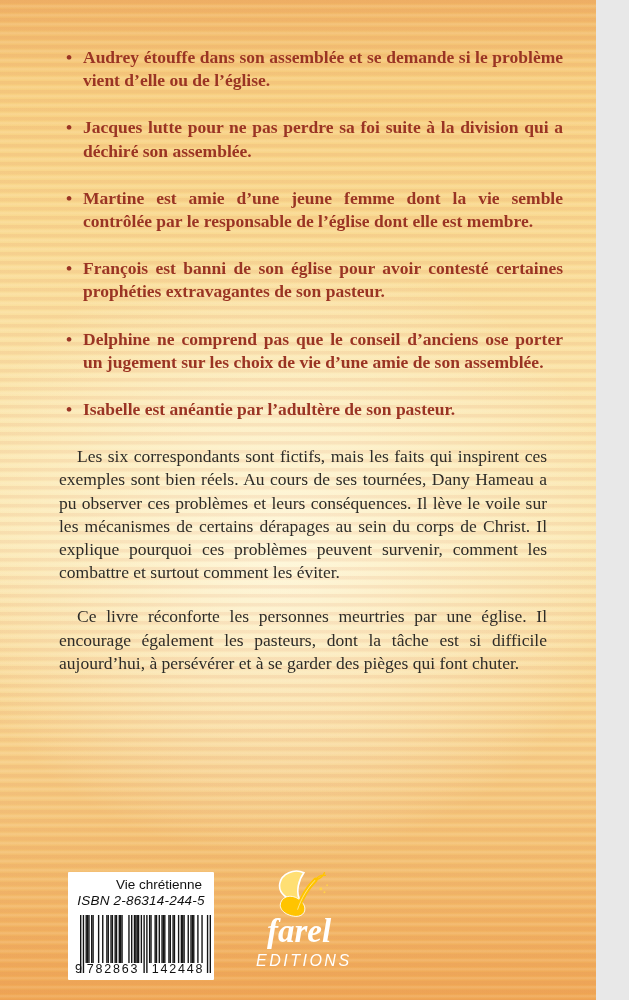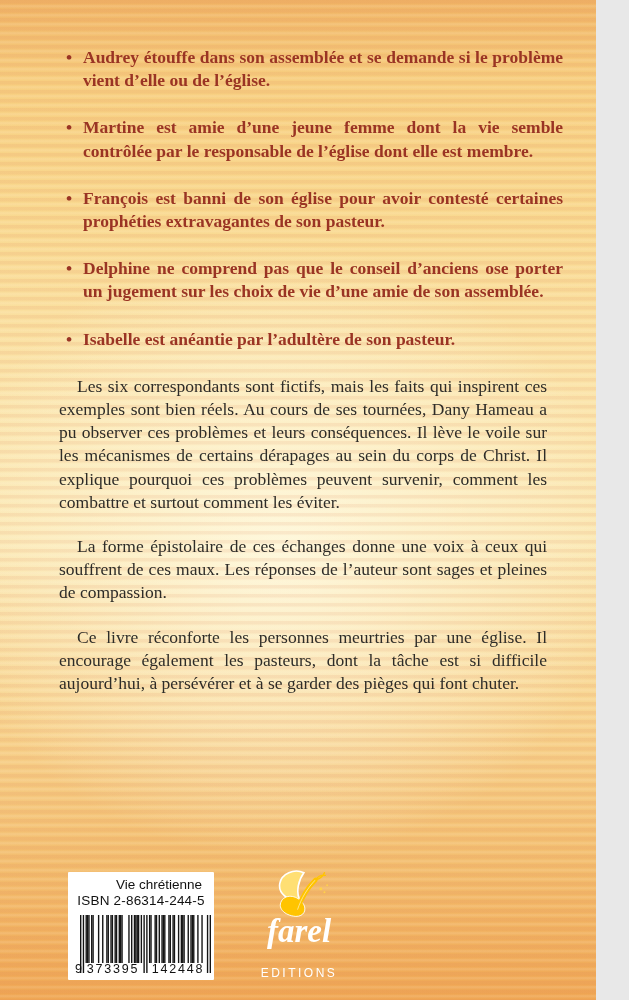--- a/index.html
+++ b/index.html
@@ -33,56 +33,56 @@
   }
   
   .barcode-box{
     position:absolute;left:68px;top:872px;width:146px;height:108px;
     background:#FFFFFF;border-radius:1px;
     font-family:"Liberation Sans",sans-serif;color:#111;
   }
   .bc-cat{position:absolute;top:5px;left:18px;width:100%;text-align:center;
     font-size:13.5px;line-height:15px;}
   .bc-isbn{position:absolute;top:21px;left:0;width:100%;text-align:center;
-    font-size:13.5px;line-height:15px;letter-spacing:0.2px;}
+    font-size:13.5px;line-height:15px;letter-spacing:0.2px;font-style:italic;}
   .bc-bars-wrap{position:absolute;left:3px;top:43px;width:140px;height:62px;}
   .bc-bars-wrap svg{position:absolute;left:0;top:0;}
   .bc-digit{position:absolute;top:47px;font-size:12.5px;letter-spacing:1.8px;
     color:#111;background:transparent;transform:translateX(-50%);white-space:nowrap;}
   .bc-d-first{left:4px;transform:none;letter-spacing:0;}
   .bc-d-left{left:42px;}
   .bc-d-right{left:107px;}
   
   .publisher{position:absolute;left:256px;top:870px;width:86px;text-align:center;}
   .butterfly{display:block;margin:0 auto -4px 18px;}
   .farel-name{
     font-family:Liberation Serif, serif;font-style:italic;font-weight:bold;
     font-size:33px;line-height:30px;color:#FFFFFF;letter-spacing:0px;
   }
   .editions{
-    font-family:"Liberation Sans",sans-serif;
-    font-size:12px;line-height:14px;color:#FFFFFF;letter-spacing:2.5px;
-    margin-top:20px;
+    font-family:"Liberation Sans",sans-serif;font-style:italic;
+    font-size:16px;line-height:14px;color:#FFFFFF;letter-spacing:2.5px;
+    margin-top:8px;
   }
 </style>
 </head>
 <body>
 
 <div class="page">
 
   <div class="content">
     <ul class="bullets">
       <li>Audrey étouffe dans son assemblée et se demande si le problème vient d’elle ou de l’église.</li>
+      <li>Jacques lutte pour ne pas perdre sa foi suite à la division qui a déchiré son assemblée.</li>
       <li>Martine est amie d’une jeune femme dont la vie semble contrôlée par le responsable de l’église dont elle est membre.</li>
       <li>François est banni de son église pour avoir contesté certaines prophéties extravagantes de son pasteur.</li>
       <li>Delphine ne comprend pas que le conseil d’anciens ose porter un jugement sur les choix de vie d’une amie de son assemblée.</li>
       <li>Isabelle est anéantie par l’adultère de son pasteur.</li>
     </ul>
     <p class="body-par">Les six correspondants sont fictifs, mais les faits qui inspirent ces exemples sont bien réels. Au cours de ses tournées, Dany Hameau a pu observer ces problèmes et leurs conséquences. Il lève le voile sur les mécanismes de certains dérapages au sein du corps de Christ. Il explique pourquoi ces problèmes peuvent survenir, comment les combattre et surtout comment les éviter.</p>
-    <p class="body-par">La forme épistolaire de ces échanges donne une voix à ceux qui souffrent de ces maux. Les réponses de l’auteur sont sages et pleines de compassion.</p>
     <p class="body-par">Ce livre réconforte les personnes meurtries par une église. Il encourage également les pasteurs, dont la tâche est si difficile aujourd’hui, à persévérer et à se garder des pièges qui font chuter.</p>
   </div>
 
   <div class="barcode-box">
     <div class="bc-cat">Vie chrétienne</div>
     <div class="bc-isbn">ISBN 2-86314-244-5</div>
     <div class="bc-bars-wrap">
       <svg width="140" height="62" viewBox="0 0 140 62">
           <rect x="9.00" y="0" width="1.38" height="58" fill="#141414"></rect>
           <rect x="11.76" y="0" width="1.38" height="58" fill="#141414"></rect>
@@ -130,21 +130,21 @@
           <rect x="116.56" y="0" width="1.38" height="48" fill="#141414"></rect>
           <rect x="119.32" y="0" width="1.38" height="48" fill="#141414"></rect>
           <rect x="120.70" y="0" width="1.38" height="48" fill="#141414"></rect>
           <rect x="122.08" y="0" width="1.38" height="48" fill="#141414"></rect>
           <rect x="126.22" y="0" width="1.38" height="48" fill="#141414"></rect>
           <rect x="130.35" y="0" width="1.38" height="48" fill="#141414"></rect>
           <rect x="135.87" y="0" width="1.38" height="58" fill="#141414"></rect>
           <rect x="138.63" y="0" width="1.38" height="58" fill="#141414"></rect>
         </svg>
       <span class="bc-digit bc-d-first">9</span>
-      <span class="bc-digit bc-d-left">373395</span>
+      <span class="bc-digit bc-d-left">782863</span>
       <span class="bc-digit bc-d-right">142448</span>
     </div>
   </div>
 
   <div class="publisher">
     <svg class="butterfly" width="58" height="50" viewBox="0 0 64 56">
 
       <path d="M33,3 C22,-2 8,4 6,15 C4,26 15,35 28,33 C24,24 27,11 33,3 Z" fill="#FFDF73" stroke="#FFFFFF" stroke-width="1.8"></path>
 
       <path d="M24,52 C11,51 2,42 9,33 C16,26 28,30 33,39 C36,45 33,52 24,52 Z" fill="#FFC400" stroke="#FFFFFF" stroke-width="1"></path>

